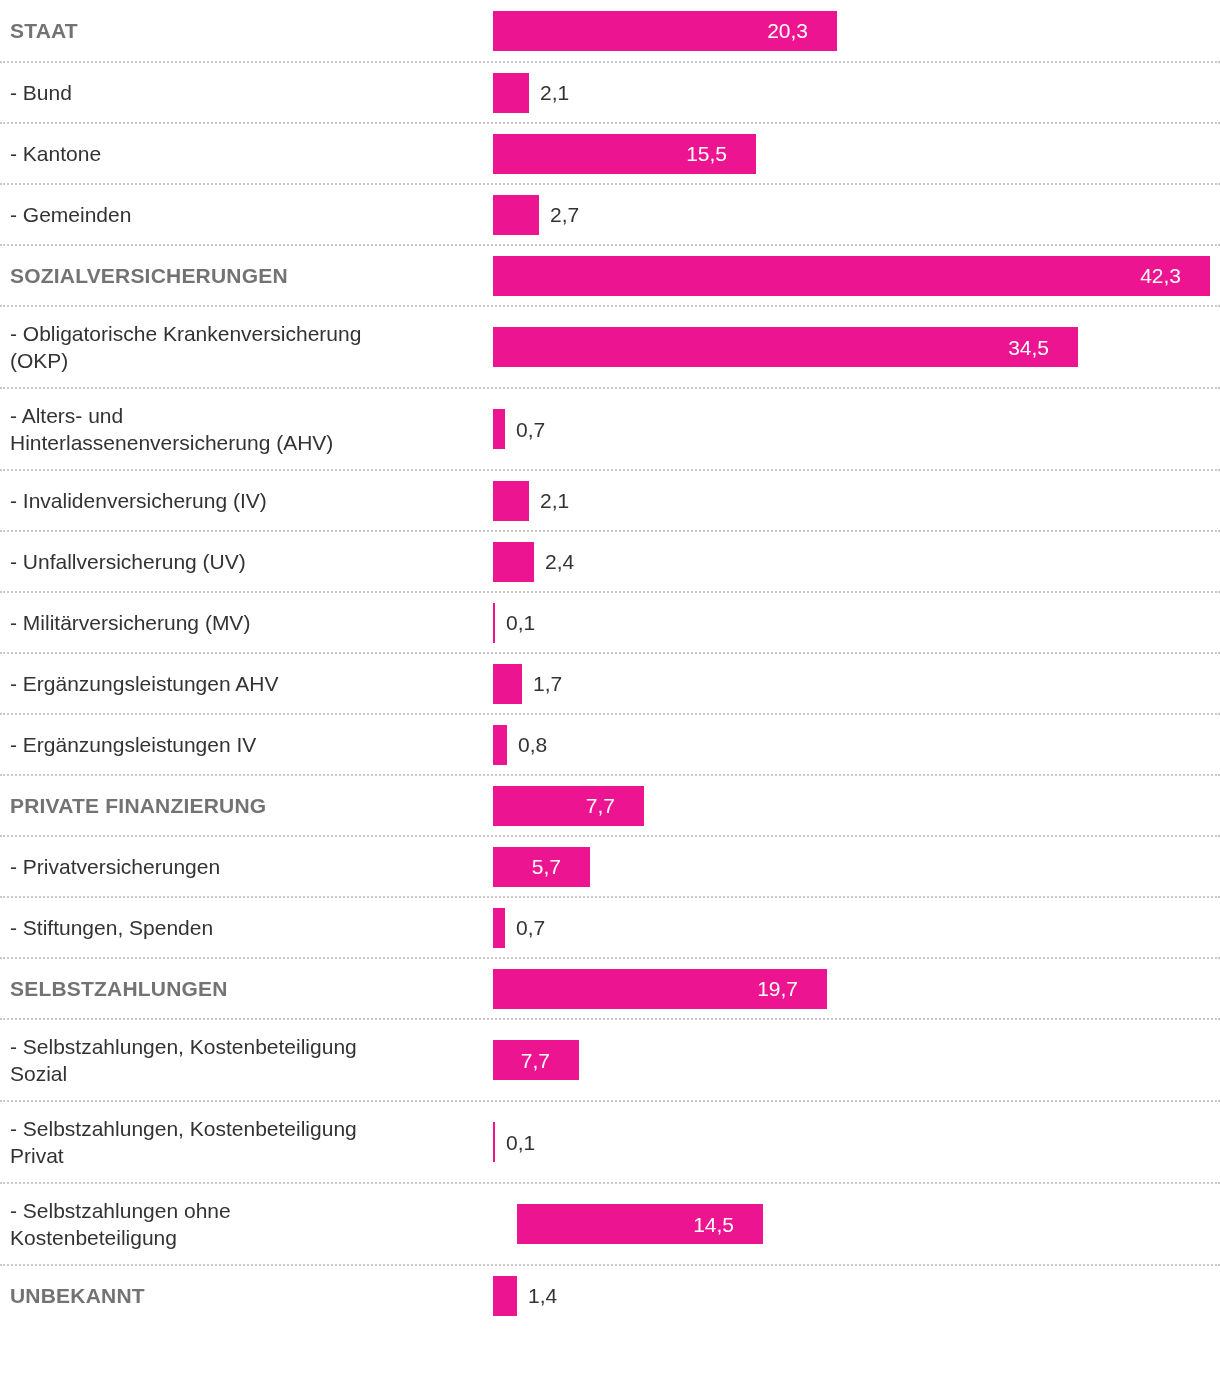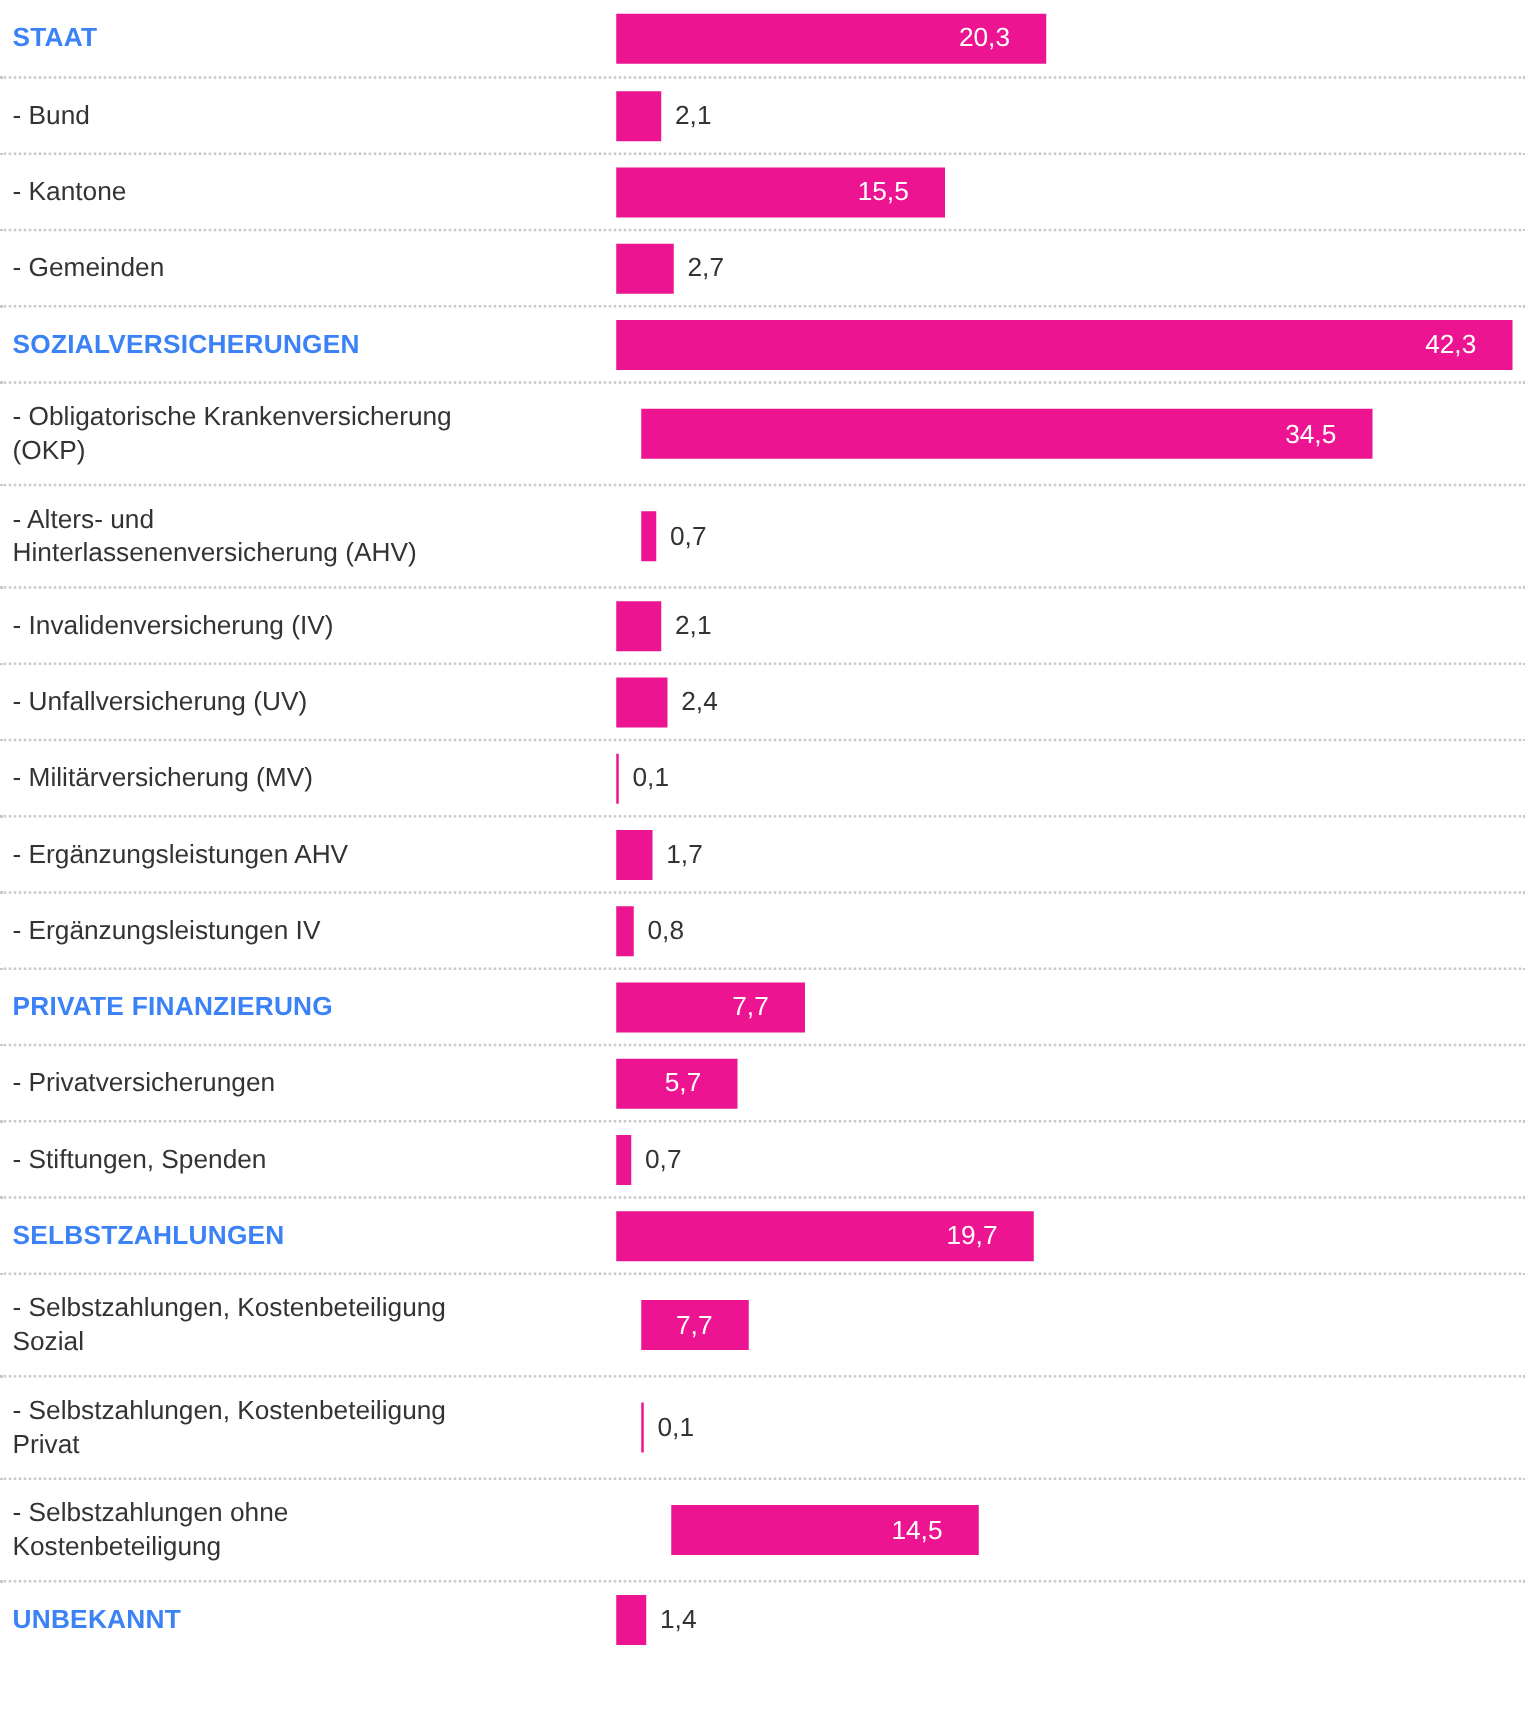--- a/index.html
+++ b/index.html
@@ -15,33 +15,33 @@
   }
   .row {
     display: flex;
     align-items: center;
     width: 100%;
   }
   .row + .row {
     border-top: 2px dotted #c9c9c9;
   }
   .row.single { height: 61px; }
-  .row.double { height: 82px; gap: 20px; }
+  .row.double { height: 82px; }
   .label {
     width: 493px;
     padding-left: 10px;
     padding-right: 14px;
     font-size: 21px;
     line-height: 27px;
     color: #333333;
     white-space: pre-line;
   }
   .label.bold {
     font-weight: 700;
-    color: #3b82f6;
+    color: #737373;
     letter-spacing: 0.2px;
   }
   .plot {
     flex: 1;
     display: flex;
     align-items: center;
     height: 100%;
   }
   .bar {
     height: 40px;

